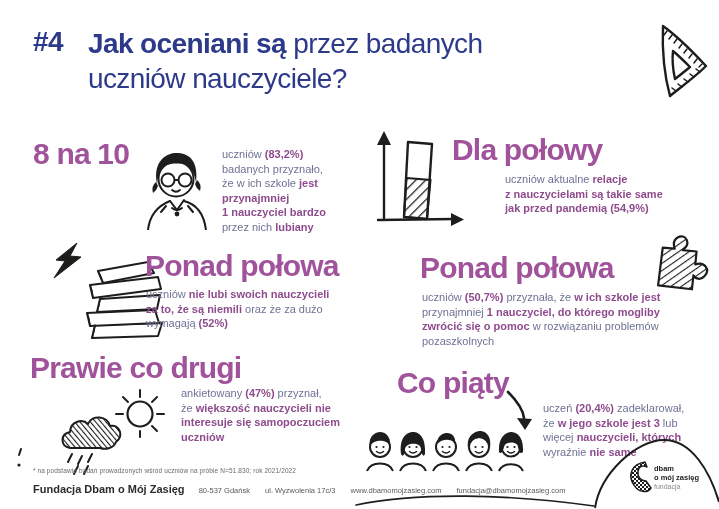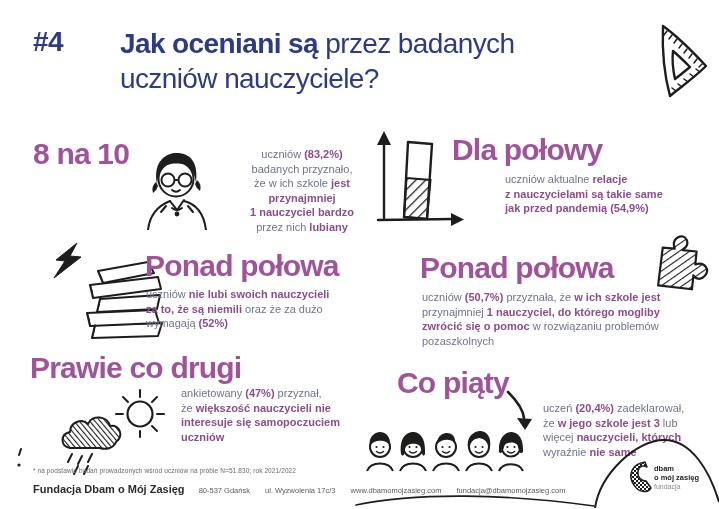--- a/index.html
+++ b/index.html
@@ -3,21 +3,21 @@
 <meta charset="utf-8">
 <style>
   html,body{margin:0;padding:0;background:#fff;}
   .canvas{position:relative;width:719px;height:509px;background:#ffffff;overflow:hidden;
           font-family:"Liberation Sans",sans-serif;}
   .canvas *{box-sizing:border-box;}
   .abs{position:absolute;}
 
   
   .page-num{left:33px;top:26px;font-size:28px;font-weight:800;color:#2d3a8a;letter-spacing:-0.5px;}
-  .title{left:88px;top:26px;font-size:28px;line-height:35px;color:#2d3a8a;font-weight:500;letter-spacing:-0.6px;margin-left:32px;}
+  .title{left:88px;top:26px;font-size:28px;line-height:35px;color:#2d3a8a;font-weight:500;letter-spacing:-0.6px;}
   .title .tb{font-weight:800;}
 
   
   .hd{font-size:30px;font-weight:800;color:#a0529b;letter-spacing:-0.8px;white-space:nowrap;text-align:right;}
 
   
   .bt{font-size:11px;line-height:14.5px;color:#6e7294;font-weight:500;}
   .bt .b{color:#8e4b8d;font-weight:700;}
 
   
@@ -80,21 +80,21 @@
     <path d="M21 38 C 16 12, 34 6, 42 7 C 56 8, 62 18, 60 36 C 58 26, 54 20, 50 19 C 40 16, 30 18, 27 22 C 23 25, 22 30, 21 38 Z" fill="#1d1d1b"></path>
     <path d="M20 36 q-5 4 -3 11 q4-3 5-7 z" fill="#1d1d1b"></path>
     <path d="M61 34 q5 4 3 11 q-4-3 -5-7 z" fill="#1d1d1b"></path>
     <g fill="none" stroke="#1d1d1b" stroke-width="2">
       <circle cx="32" cy="34" r="6.5"></circle>
         <circle cx="49" cy="34" r="6.5"></circle>
         <path d="M38.5 34 L42.5 34"></path>
     </g>
     <path d="M36 44 q4 3.5 8 0" fill="none" stroke="#1d1d1b" stroke-width="1.8" stroke-linecap="round"></path>
   </svg>
-  <div class="abs bt" style="left:222px;top:147px;width:160px;text-align:center;"><span>uczniów </span><span class="b">(83,2%)</span><br><span>badanych przyznało,</span><br><span>że w ich szkole </span><span class="b">jest</span><br><span class="b">przynajmniej</span><br><span class="b">1 nauczyciel bardzo</span><br><span>przez nich </span><span class="b">lubiany</span></div>
+  <div class="abs bt" style="left:222px;top:147px;width:160px;"><span>uczniów </span><span class="b">(83,2%)</span><br><span>badanych przyznało,</span><br><span>że w ich szkole </span><span class="b">jest</span><br><span class="b">przynajmniej</span><br><span class="b">1 nauczyciel bardzo</span><br><span>przez nich </span><span class="b">lubiany</span></div>
 
   <svg class="abs" style="left:370px;top:126px;" width="96" height="106" viewBox="0 0 96 106">
     <defs>
       <pattern id="hatchB" patternUnits="userSpaceOnUse" width="7" height="7" patternTransform="rotate(45)">
         <line x1="0" y1="0" x2="0" y2="7" stroke="#1d1d1b" stroke-width="2.6"></line>
       </pattern>
     </defs>
     <g fill="none" stroke="#1d1d1b" stroke-width="2.4" stroke-linecap="round">
       <path d="M14 92 L14 15"></path>
       <path d="M8 94 L84 93"></path>

